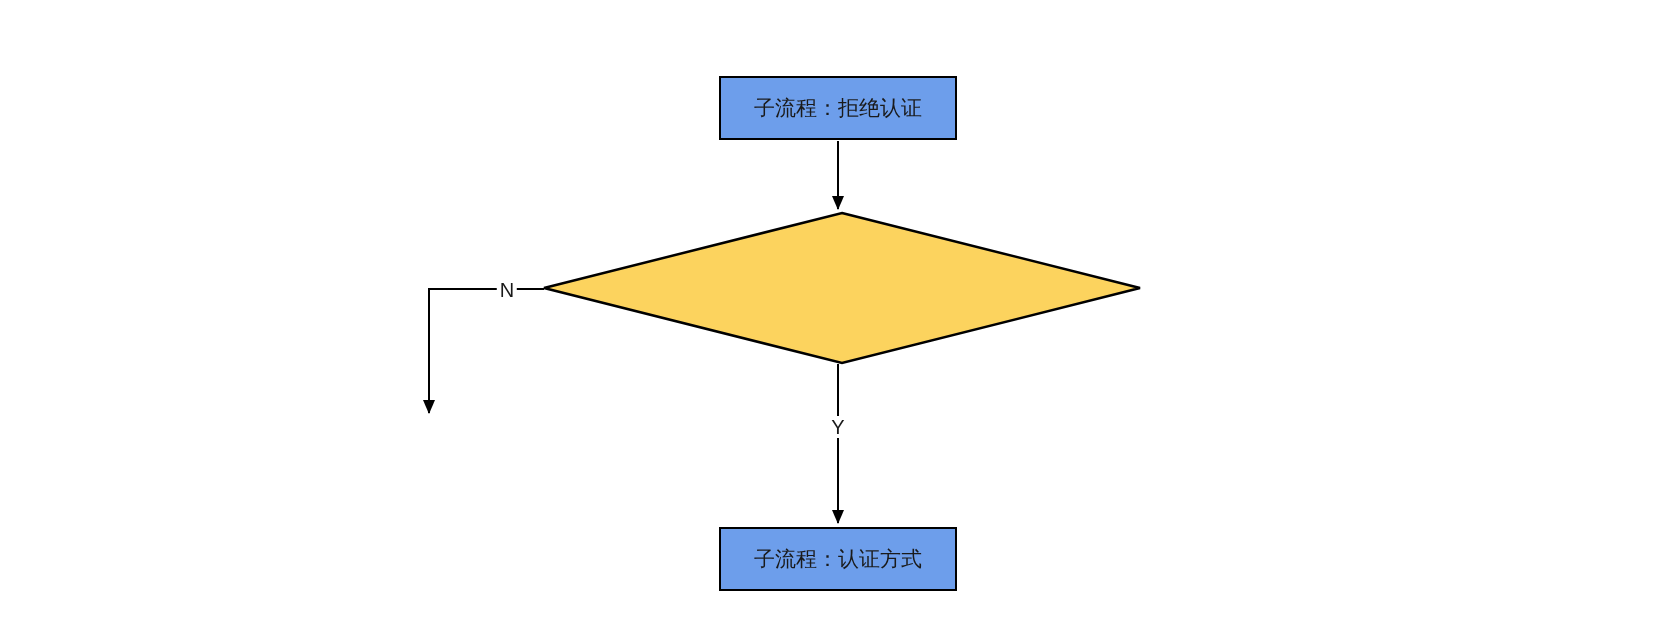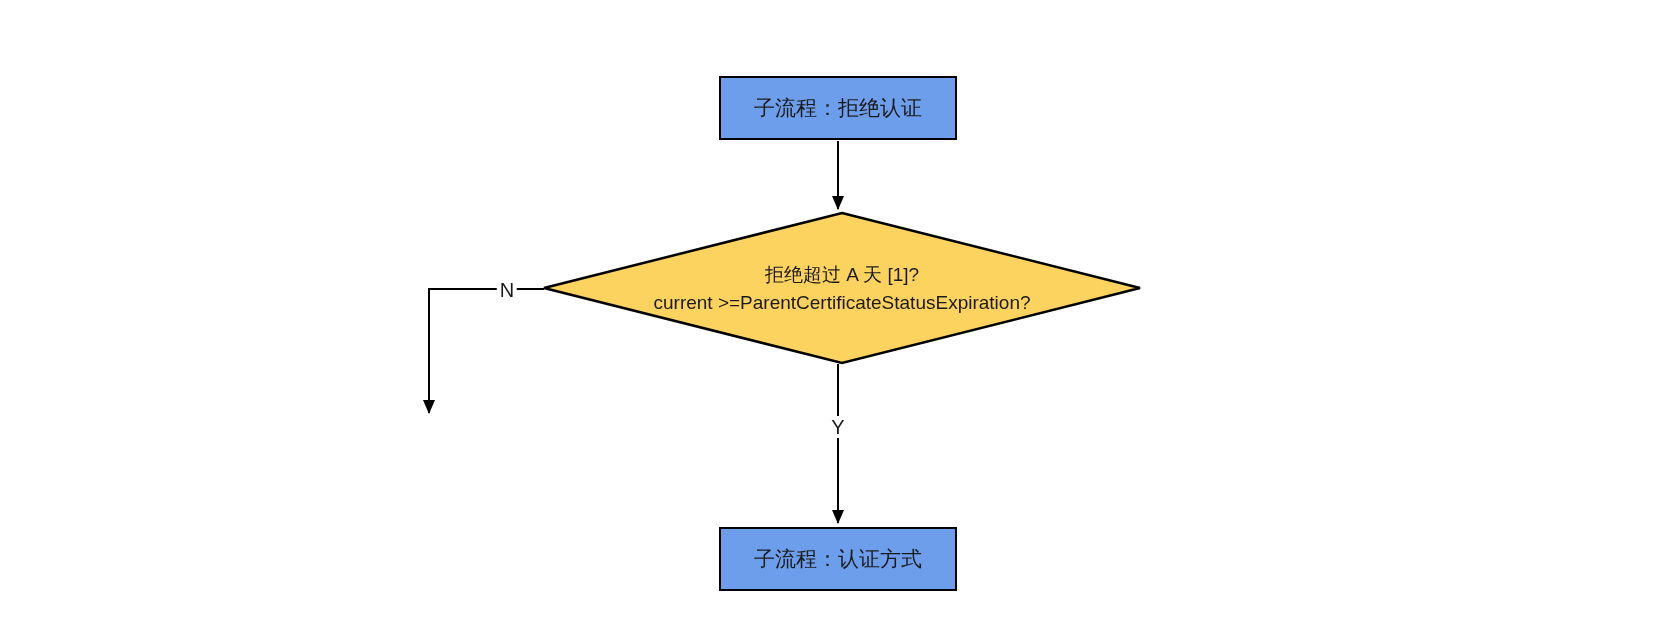--- a/index.html
+++ b/index.html
@@ -78,24 +78,20 @@
 
     <path d="M 544 289 L 429 289 L 429 413" fill="none" stroke="#000000" stroke-width="2" marker-end="url(#arrow)"></path>
 
     <line x1="838" y1="364" x2="838" y2="523" stroke="#000000" stroke-width="2" marker-end="url(#arrow)"></line>
   </svg>
 
   <div class="node process process-top">
     <span>子流程：拒绝认证</span>
   </div>
 
-  <div class="decision-text">
-    <div>拒绝超过 A 天 [1]?</div>
-    <div>current &gt;=ParentCertificateStatusExpiration?</div>
-  </div>
 
   <div class="edge-label label-n">N</div>
 
   <div class="edge-label label-y">Y</div>
 
 
   <div class="node process process-bottom">
     <span>子流程：认证方式</span>
   </div>
 

